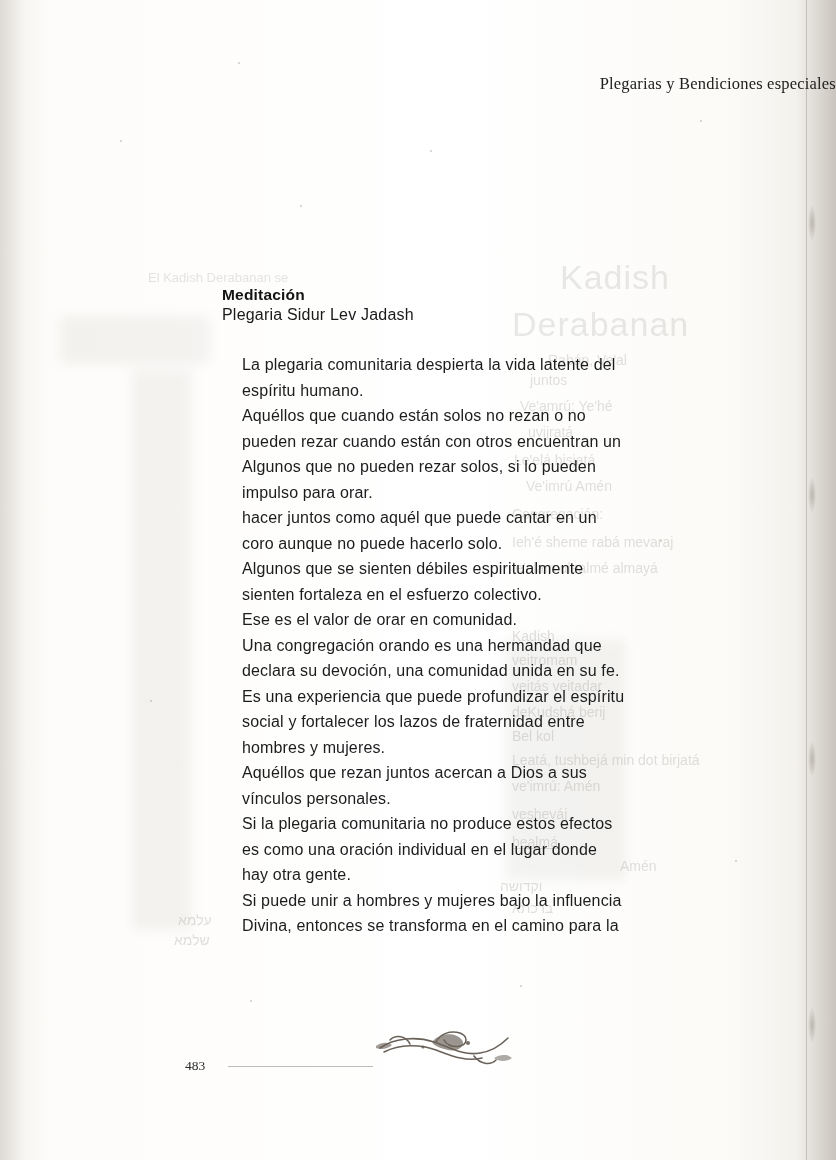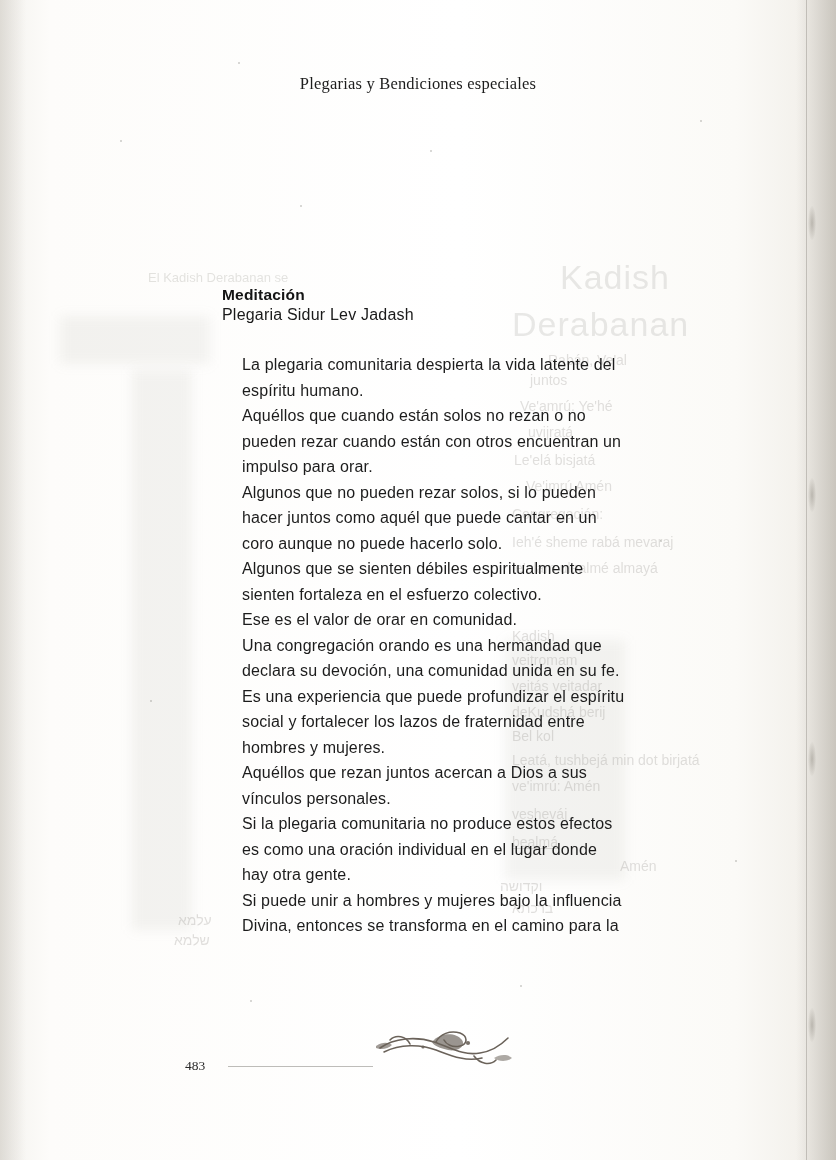--- a/index.html
+++ b/index.html
@@ -83,21 +83,21 @@
     pointer-options: none;
     pointer-events: none;
   }
 
   
   .running-head {
     position: absolute;
     top: 74px;
     left: 0;
     width: 836px;
-    text-align: center;
+    text-align: right;
     font-family: "Liberation Serif", serif;
     font-size: 16.5px;
     color: #1d1d1d;
     letter-spacing: 0.2px;
   }
   .content {
     position: absolute;
     left: 222px;
     top: 286px;
     width: 440px;
@@ -209,22 +209,22 @@
 
   <div class="content">
     <div class="heading">Meditación</div>
     <div class="subheading">Plegaria Sidur Lev Jadash</div>
 
     <div class="body-block">
       <div class="body-line">La plegaria comunitaria despierta la vida latente del</div>
       <div class="body-line">espíritu humano.</div>
       <div class="body-line">Aquéllos que cuando están solos no rezan o no</div>
       <div class="body-line">pueden rezar cuando están con otros encuentran un</div>
+      <div class="body-line">Algunos que no pueden rezar solos, si lo pueden</div>
       <div class="body-line">impulso para orar.</div>
-      <div class="body-line">Algunos que no pueden rezar solos, si lo pueden</div>
       <div class="body-line">hacer juntos como aquél que puede cantar en un</div>
       <div class="body-line">coro aunque no puede hacerlo solo.</div>
       <div class="body-line">Algunos que se sienten débiles espiritualmente</div>
       <div class="body-line">sienten fortaleza en el esfuerzo colectivo.</div>
       <div class="body-line">Ese es el valor de orar en comunidad.</div>
       <div class="body-line">Una congregación orando es una hermandad que</div>
       <div class="body-line">declara su devoción, una comunidad unida en su fe.</div>
       <div class="body-line">Es una experiencia que puede profundizar el espíritu</div>
       <div class="body-line">social y fortalecer los lazos de fraternidad entre</div>
       <div class="body-line">hombres y mujeres.</div>

